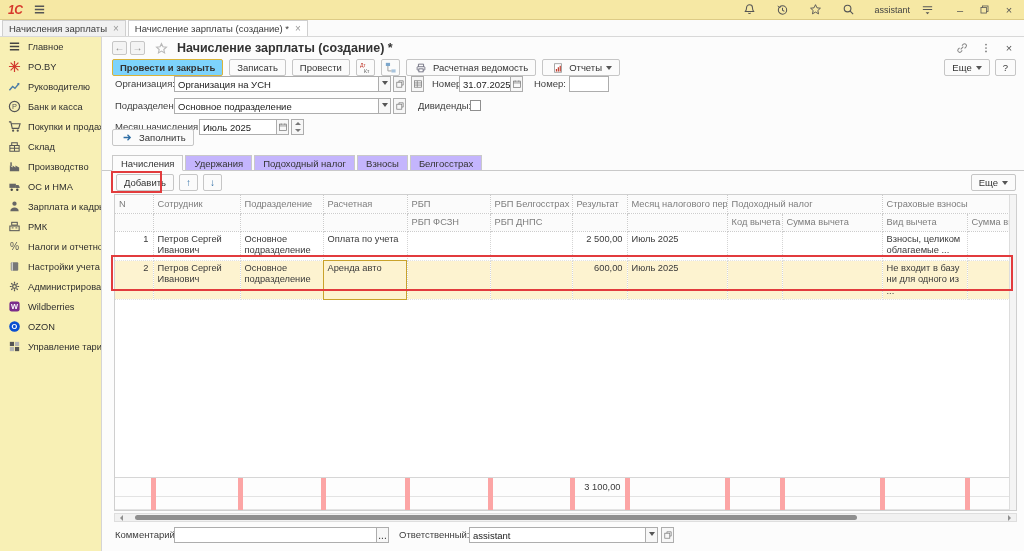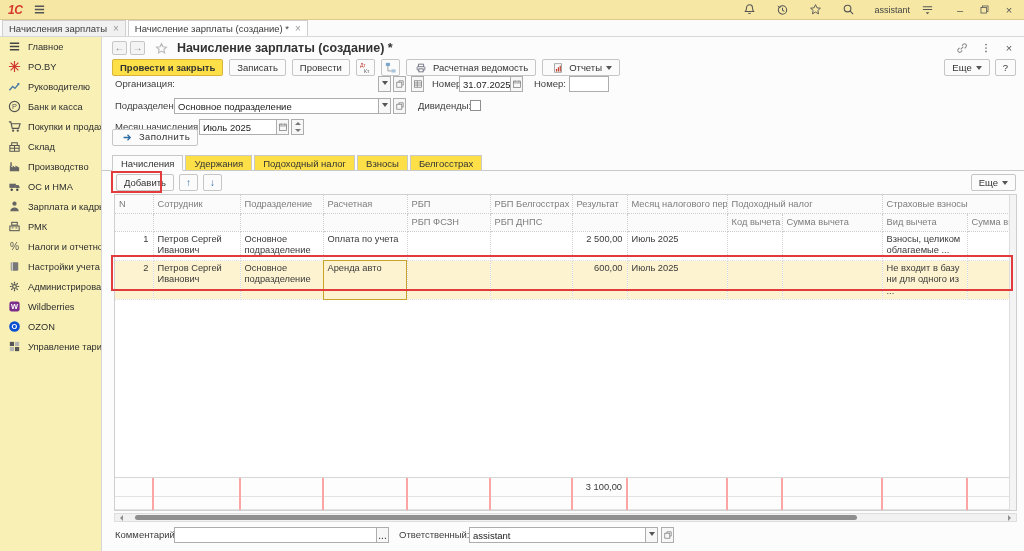--- a/index.html
+++ b/index.html
@@ -36,61 +36,61 @@
     border-left:1px solid #d5d5d5; }
   #navrow { position:absolute; left:0; top:2px; width:100%; height:18px; display:flex; align-items:center; padding:0 8px 0 10px; }
   .navbtn { width:15px; height:14px; border:1px solid #c6c6c6; background:#f4f4f4; color:#8a8a8a;
     font-size:10px; line-height:12px; text-align:center; border-radius:2px; margin-right:3px; }
   #form-title { font-size:12.5px; font-weight:bold; color:#333; margin-left:8px; white-space:nowrap; }
   #nav-right { margin-left:auto; display:flex; align-items:center; gap:9px; }
 
   #cmdbar { position:absolute; left:0; top:21px; width:100%; height:19px; display:flex; align-items:center; padding:0 8px 0 10px; gap:6px; }
   .btn { height:17px; border:1px solid #c6c6c6; background:#fbfbfb; border-radius:2px; font-size:9.5px;
     color:#333; display:inline-flex; align-items:center; padding:0 7px; white-space:nowrap; cursor:default; }
-  .btn.primary { background:#fde047; border-color:#d9b43a; font-weight:bold; }
+  .btn.primary { background:#7dd3fc; border-color:#d9b43a; font-weight:bold; }
   .btn.iconbtn { width:19px; padding:0 2px; justify-content:center; }
   .caret { width:0; height:0; border:3px solid transparent; border-top:4px solid #555; margin-left:4px; margin-top:4px; }
   #cmd-right { margin-left:auto; display:flex; gap:5px; }
 
   
   .frow { position:absolute; left:0; width:100%; height:16px; }
   #frow1 { top:39px; } #frow2 { top:61px; } #frow3 { top:82px; }
   .lbl { position:absolute; top:2px; font-size:9.5px; color:#3d3d3d; white-space:nowrap; }
   .inp { position:absolute; top:0; height:16px; border:1px solid #adadad; background:#fff;
     font-size:9.5px; color:#222; padding:2px 3px; white-space:nowrap; overflow:hidden; }
   .fieldbtn { position:absolute; top:0; height:16px; width:13px; border:1px solid #adadad; background:#f7f7f7;
     display:flex; align-items:center; justify-content:center; }
   .fieldbtn .caret { margin:0; }
   .chk { position:absolute; top:2px; width:11px; height:11px; border:1px solid #8f8f8f; background:#fff; }
-  #fillrow { position:absolute; left:10px; top:92px; height:19px; display:flex;font-family:Liberation Mono, monospace; }
+  #fillrow { position:absolute; left:10px; top:92px; height:19px; display:flex; }
 
   
   #doctabs { position:absolute; left:0; top:117px; width:100%; height:17px; border-bottom:1px solid #c9c9c9; padding-left:10px; display:flex; align-items:flex-end; }
   .dtab { height:16px; margin-bottom:-1px; padding:0 8px; display:flex; align-items:center; font-size:9.5px;
-    color:#333; background:#fde047; border:1px solid #c9c9c9; border-bottom:1px solid #c9c9c9; margin-right:2px; }
+    color:#333; background:#c4b5fd; border:1px solid #c9c9c9; border-bottom:1px solid #c9c9c9; margin-right:2px; }
   .dtab.active { background:#fcfcfc; border-bottom:1px solid #fcfcfc; }
 
   #tbltoolbar { position:absolute; left:0; top:136px; width:100%; height:19px; display:flex; align-items:center; padding:0 8px 0 12px; gap:5px; }
   .bluearrow { color:#2e6da4; font-weight:bold; font-size:10px; }
   #tt-right { margin-left:auto; }
 
   
   #tablewrap { position:absolute; left:12px; top:157px; width:903px; height:317px; background:#fff;
     border:1px solid #cfcfcf; }
   #grid, #gridfoot-table { border-collapse:collapse; table-layout:fixed; width:896px; }
   #grid th { height:18px; font-weight:normal; font-size:9.3px; color:#7d7d7d; text-align:left;
     padding:1px 4px; border-right:1px dotted #ccc; border-bottom:1px dotted #ccc; background:#fbfbfb;
     white-space:nowrap; overflow:hidden; }
   #grid td { font-size:9.3px; color:#3a3a3a; padding:2px 4px; border-right:1px dotted #d5d5d5;
     border-bottom:1px dotted #e2e2e2; vertical-align:top; line-height:1.25; overflow:hidden; }
   #grid td.num { text-align:right; }
   #grid tr.selected td { background:#fdf3d0; }
   #grid td.activecell { background:#fbe28a; outline:1px solid #c9a22b; outline-offset:-1px; }
   #gridfooter { position:absolute; left:0; bottom:0; right:7px; border-top:1px solid #d6d6d6; background:#fdfdfd; }
-  #gridfoot-table td { font-size:9.3px; color:#3a3a3a; padding:2px 4px; border-right:2px solid #fca5a5;
+  #gridfoot-table td { font-size:9.3px; color:#3a3a3a; padding:2px 4px; border-right:5px solid #fca5a5;
     border-bottom:1px solid #e3e3e3; overflow:hidden; white-space:nowrap; }
   #gridfoot-table td.num { text-align:right; }
   #vscroll { position:absolute; right:0; top:0; bottom:0; width:7px; background:#f4f4f4; border-left:1px solid #ddd; }
 
   
   #hscroll { position:absolute; left:12px; top:476px; width:903px; height:9px; background:#f1f1f1;
     border:1px solid #dedede; display:flex; align-items:center; }
   .harrow { width:0; height:0; border:3px solid transparent; flex:none; }
   .harrow.left { border-right-color:#8f8f8f; margin-left:2px; }
   .harrow.right { border-left-color:#8f8f8f; margin-right:2px; margin-left:auto; }
@@ -390,20 +390,21 @@
         <span class="btn">
             <span>Еще</span>
             <span class="caret"></span>
           </span>
         <span class="btn">?</span>
       </span>
     </div>
 
     <div class="frow" id="frow1">
       <span class="lbl" style="left:13px">Организация:</span>
+      <span class="inp" style="left:72px;width:205px">Организация на УСН</span>
       <span class="fieldbtn" style="left:276px">
           <span class="caret"></span>
         </span>
       <span class="fieldbtn" style="left:291px">
         <svg width="10" height="10" viewBox="0 0 14 14">
             <rect x="2.5" y="4.5" width="7" height="7" fill="none" stroke="#777"></rect>
             <path d="M5.5 4.5V2.5h6v6h-2" fill="none" stroke="#777"></path>
           </svg>
       </span>
       <span class="fieldbtn" style="left:309px">

